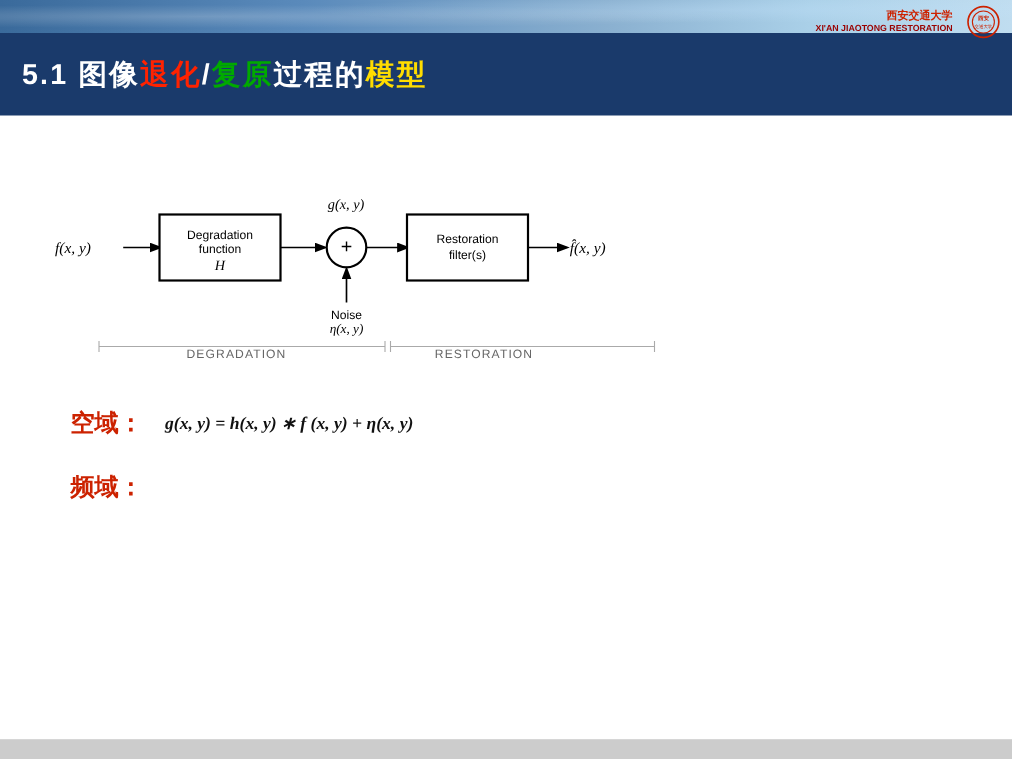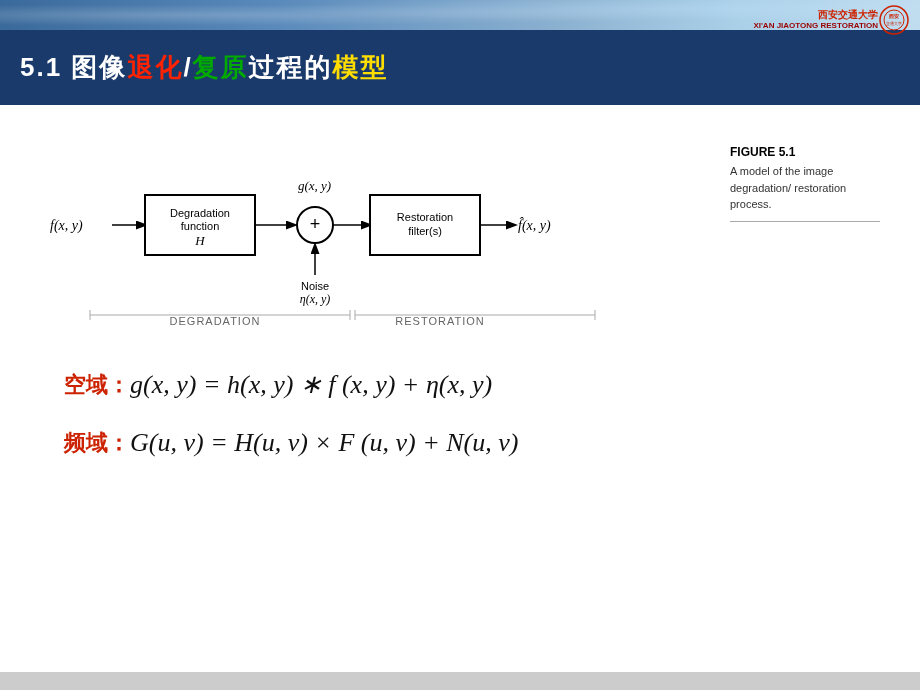--- a/index.html
+++ b/index.html
@@ -47,21 +47,21 @@
       font-weight: bold;
     }
 
     
     .logo-area {
       position: absolute;
       top: 4px;
       right: 10px;
       display: flex;
       align-items: center;
-      gap: 0;
+      gap: 12px;
     }
 
     .logo-text {
       font-size: 10px;
       color: #cc2200;
       font-weight: bold;
       text-align: right;
       line-height: 1.2;
     }
 
@@ -107,36 +107,38 @@
     
     .equations-section {
       margin-top: 30px;
       padding: 0 10px;
     }
 
     .equation-row {
       display: flex;
       align-items: center;
       margin-bottom: 28px;
+      gap: 20px;
     }
 
     .eq-label {
       font-size: 22px;
       font-weight: bold;
       color: #cc2200;
       min-width: 80px;
       text-align: right;
       font-family: 'SimHei', Arial, sans-serif;
     }
 
     .eq-formula {
-      font-size: 26px;
+      font-size: 16px;
       font-style: italic;
       color: #111;
       font-family: 'Times New Roman', Times, serif;
+      font-weight: bold;
     }
 
     
     .bottom-bar {
       position: absolute;
       bottom: 0;
       left: 0;
       right: 0;
       height: 18px;
       background: #cccccc;
@@ -236,41 +238,33 @@
           <line x1="555" y1="175" x2="555" y2="185" stroke="#aaa" stroke-width="1"></line>
 
           <defs>
             <marker id="arrow" markerWidth="8" markerHeight="8" refX="6" refY="3" orient="auto">
               <path d="M0,0 L0,6 L8,3 z" fill="black"></path>
             </marker>
           </defs>
         </svg>
       </div>
 
-      <div class="figure-caption">
-        <div class="fig-title">FIGURE 5.1</div>
-        <div class="fig-desc">A model of the image degradation/ restoration process.</div>
-        <hr style="margin-top:8px; border:none; border-top:1px solid #aaa;">
-      </div>
     </div>
 
     <div class="equations-section">
 
       <div class="equation-row">
         <div class="eq-label">空域：</div>
         <div class="eq-formula">
           <i>g</i>(<i>x</i>, <i>y</i>) = <i>h</i>(<i>x</i>, <i>y</i>) ∗ <i>f</i> (<i>x</i>, <i>y</i>) + <i>η</i>(<i>x</i>, <i>y</i>)
         </div>
       </div>
 
       <div class="equation-row">
         <div class="eq-label">频域：</div>
-        <div class="eq-formula">
-          <i>G</i>(<i>u</i>, <i>v</i>) = <i>H</i>(<i>u</i>, <i>v</i>) × <i>F</i> (<i>u</i>, <i>v</i>) + <i>N</i>(<i>u</i>, <i>v</i>)
-        </div>
       </div>
 
     </div>
   </div>
 
   <div class="bottom-bar"></div>
 
 </div>
 
 </body></html>

